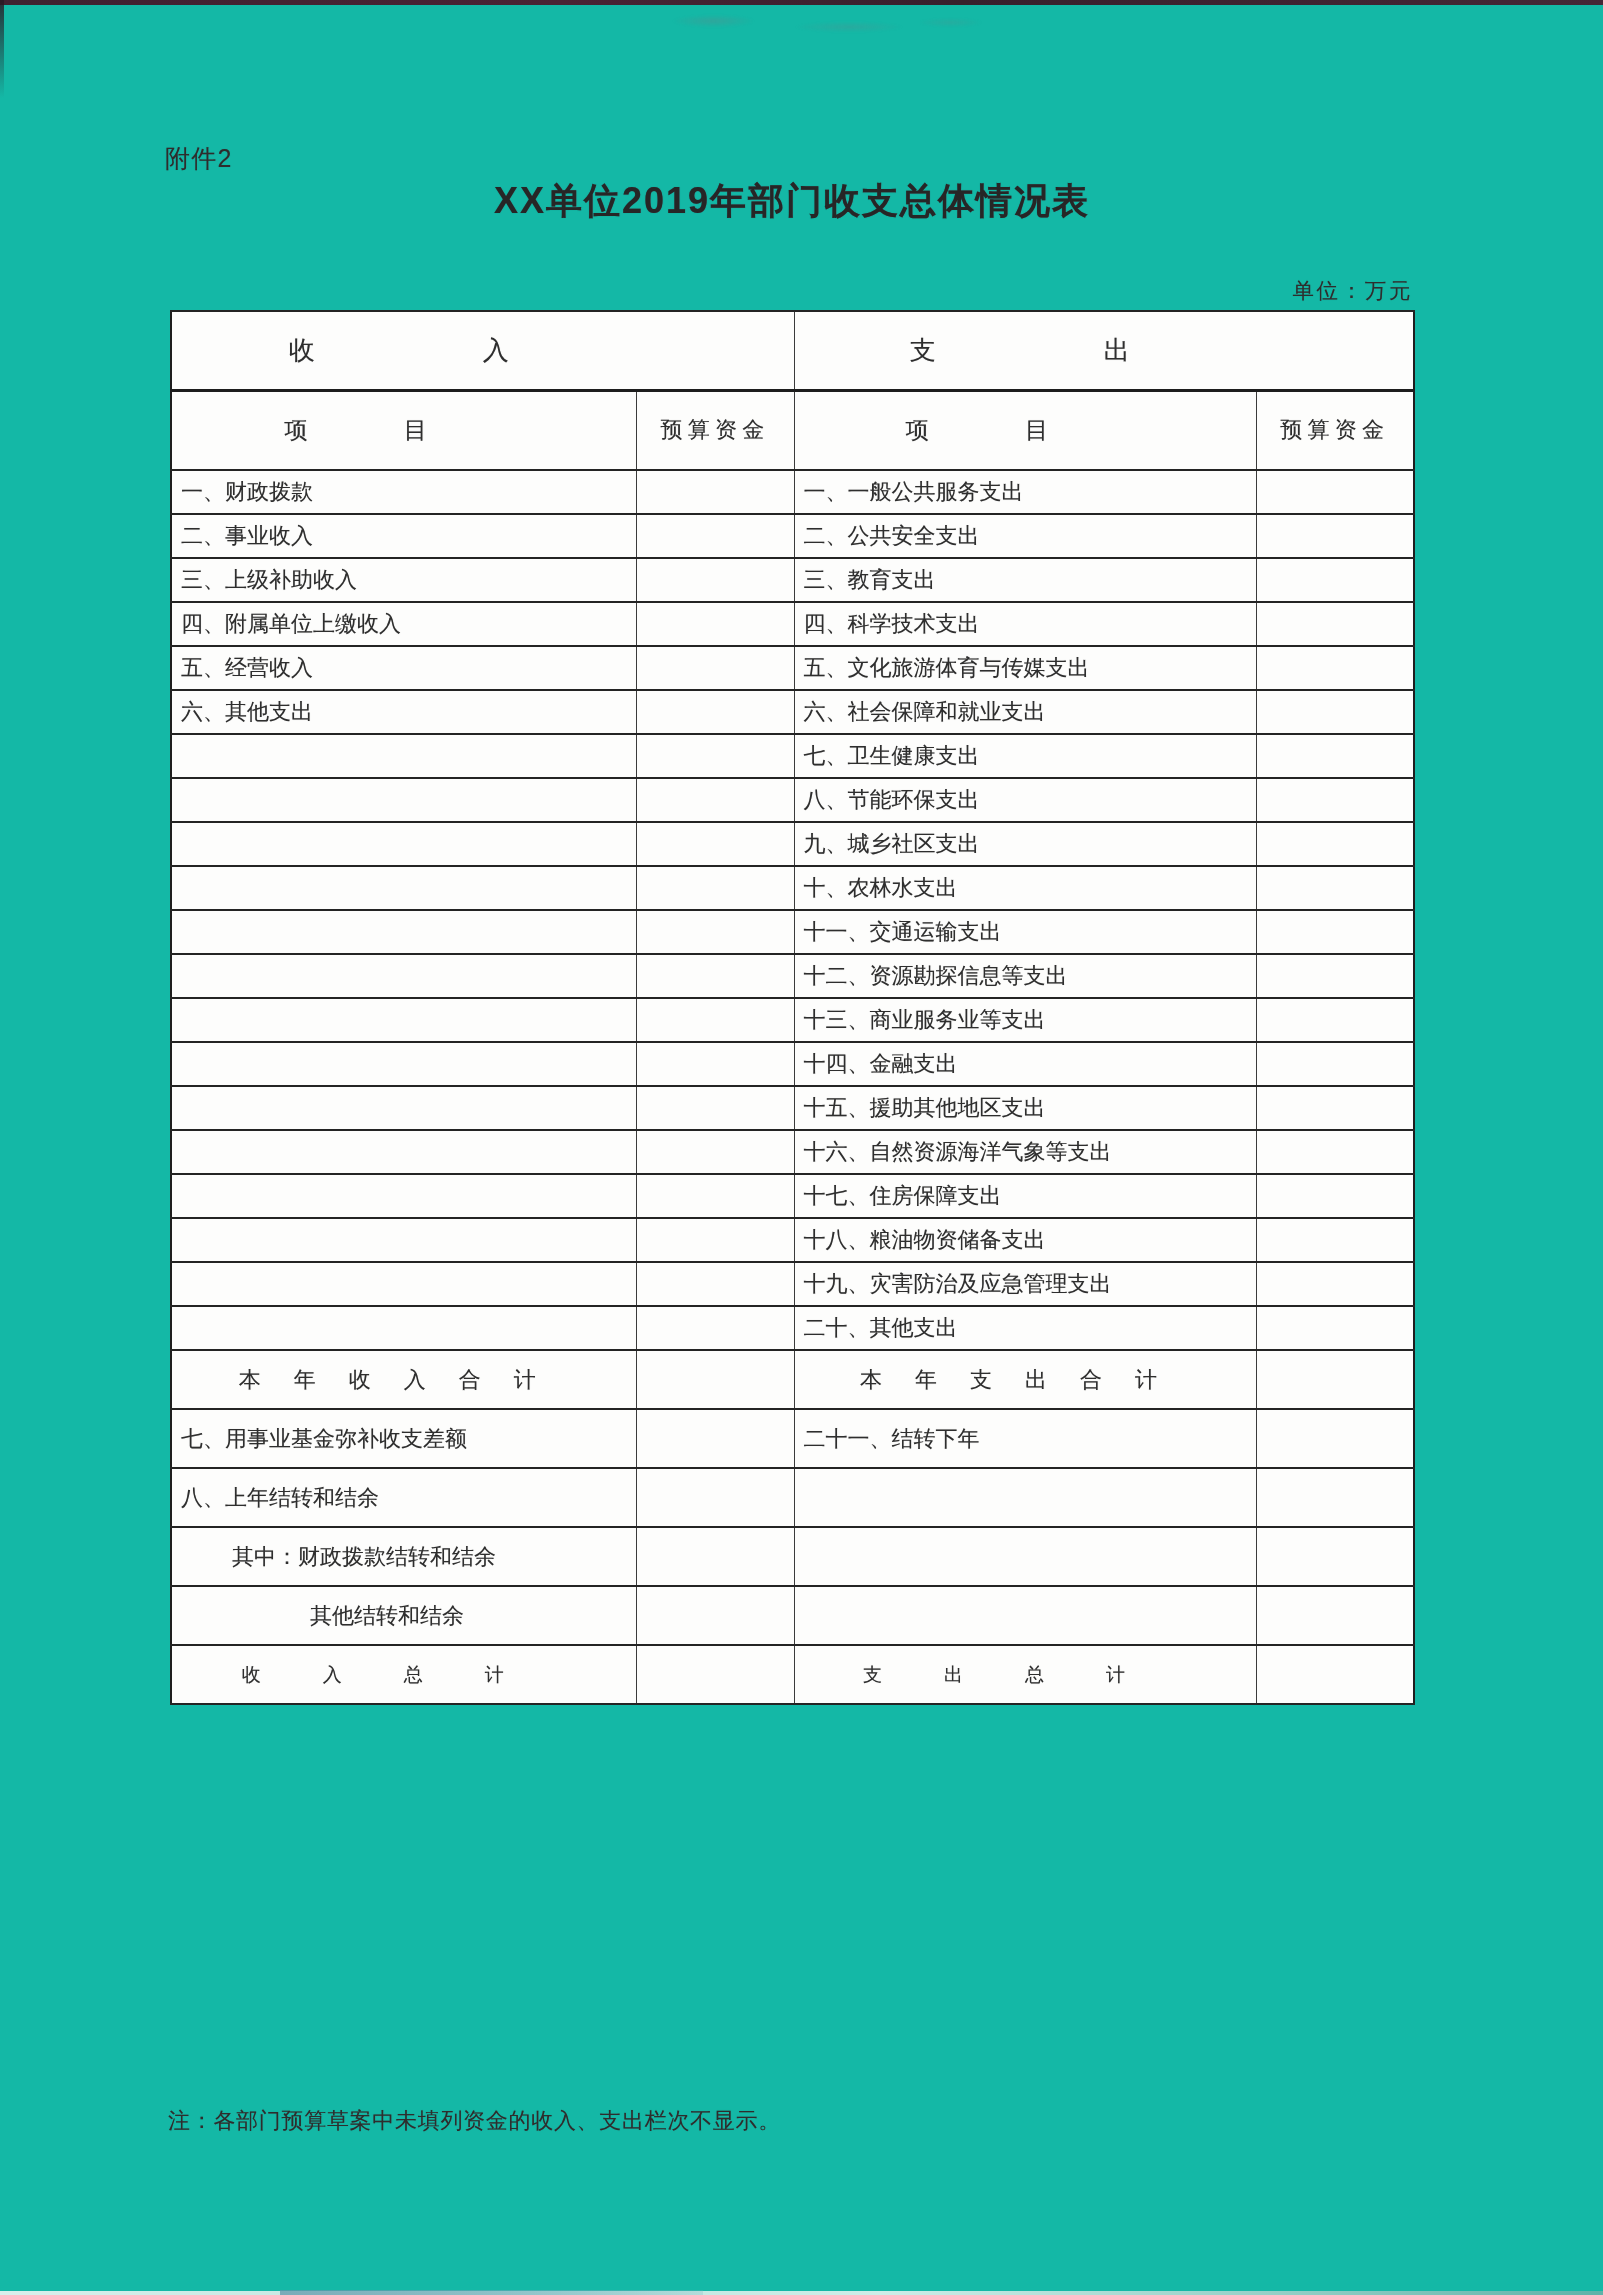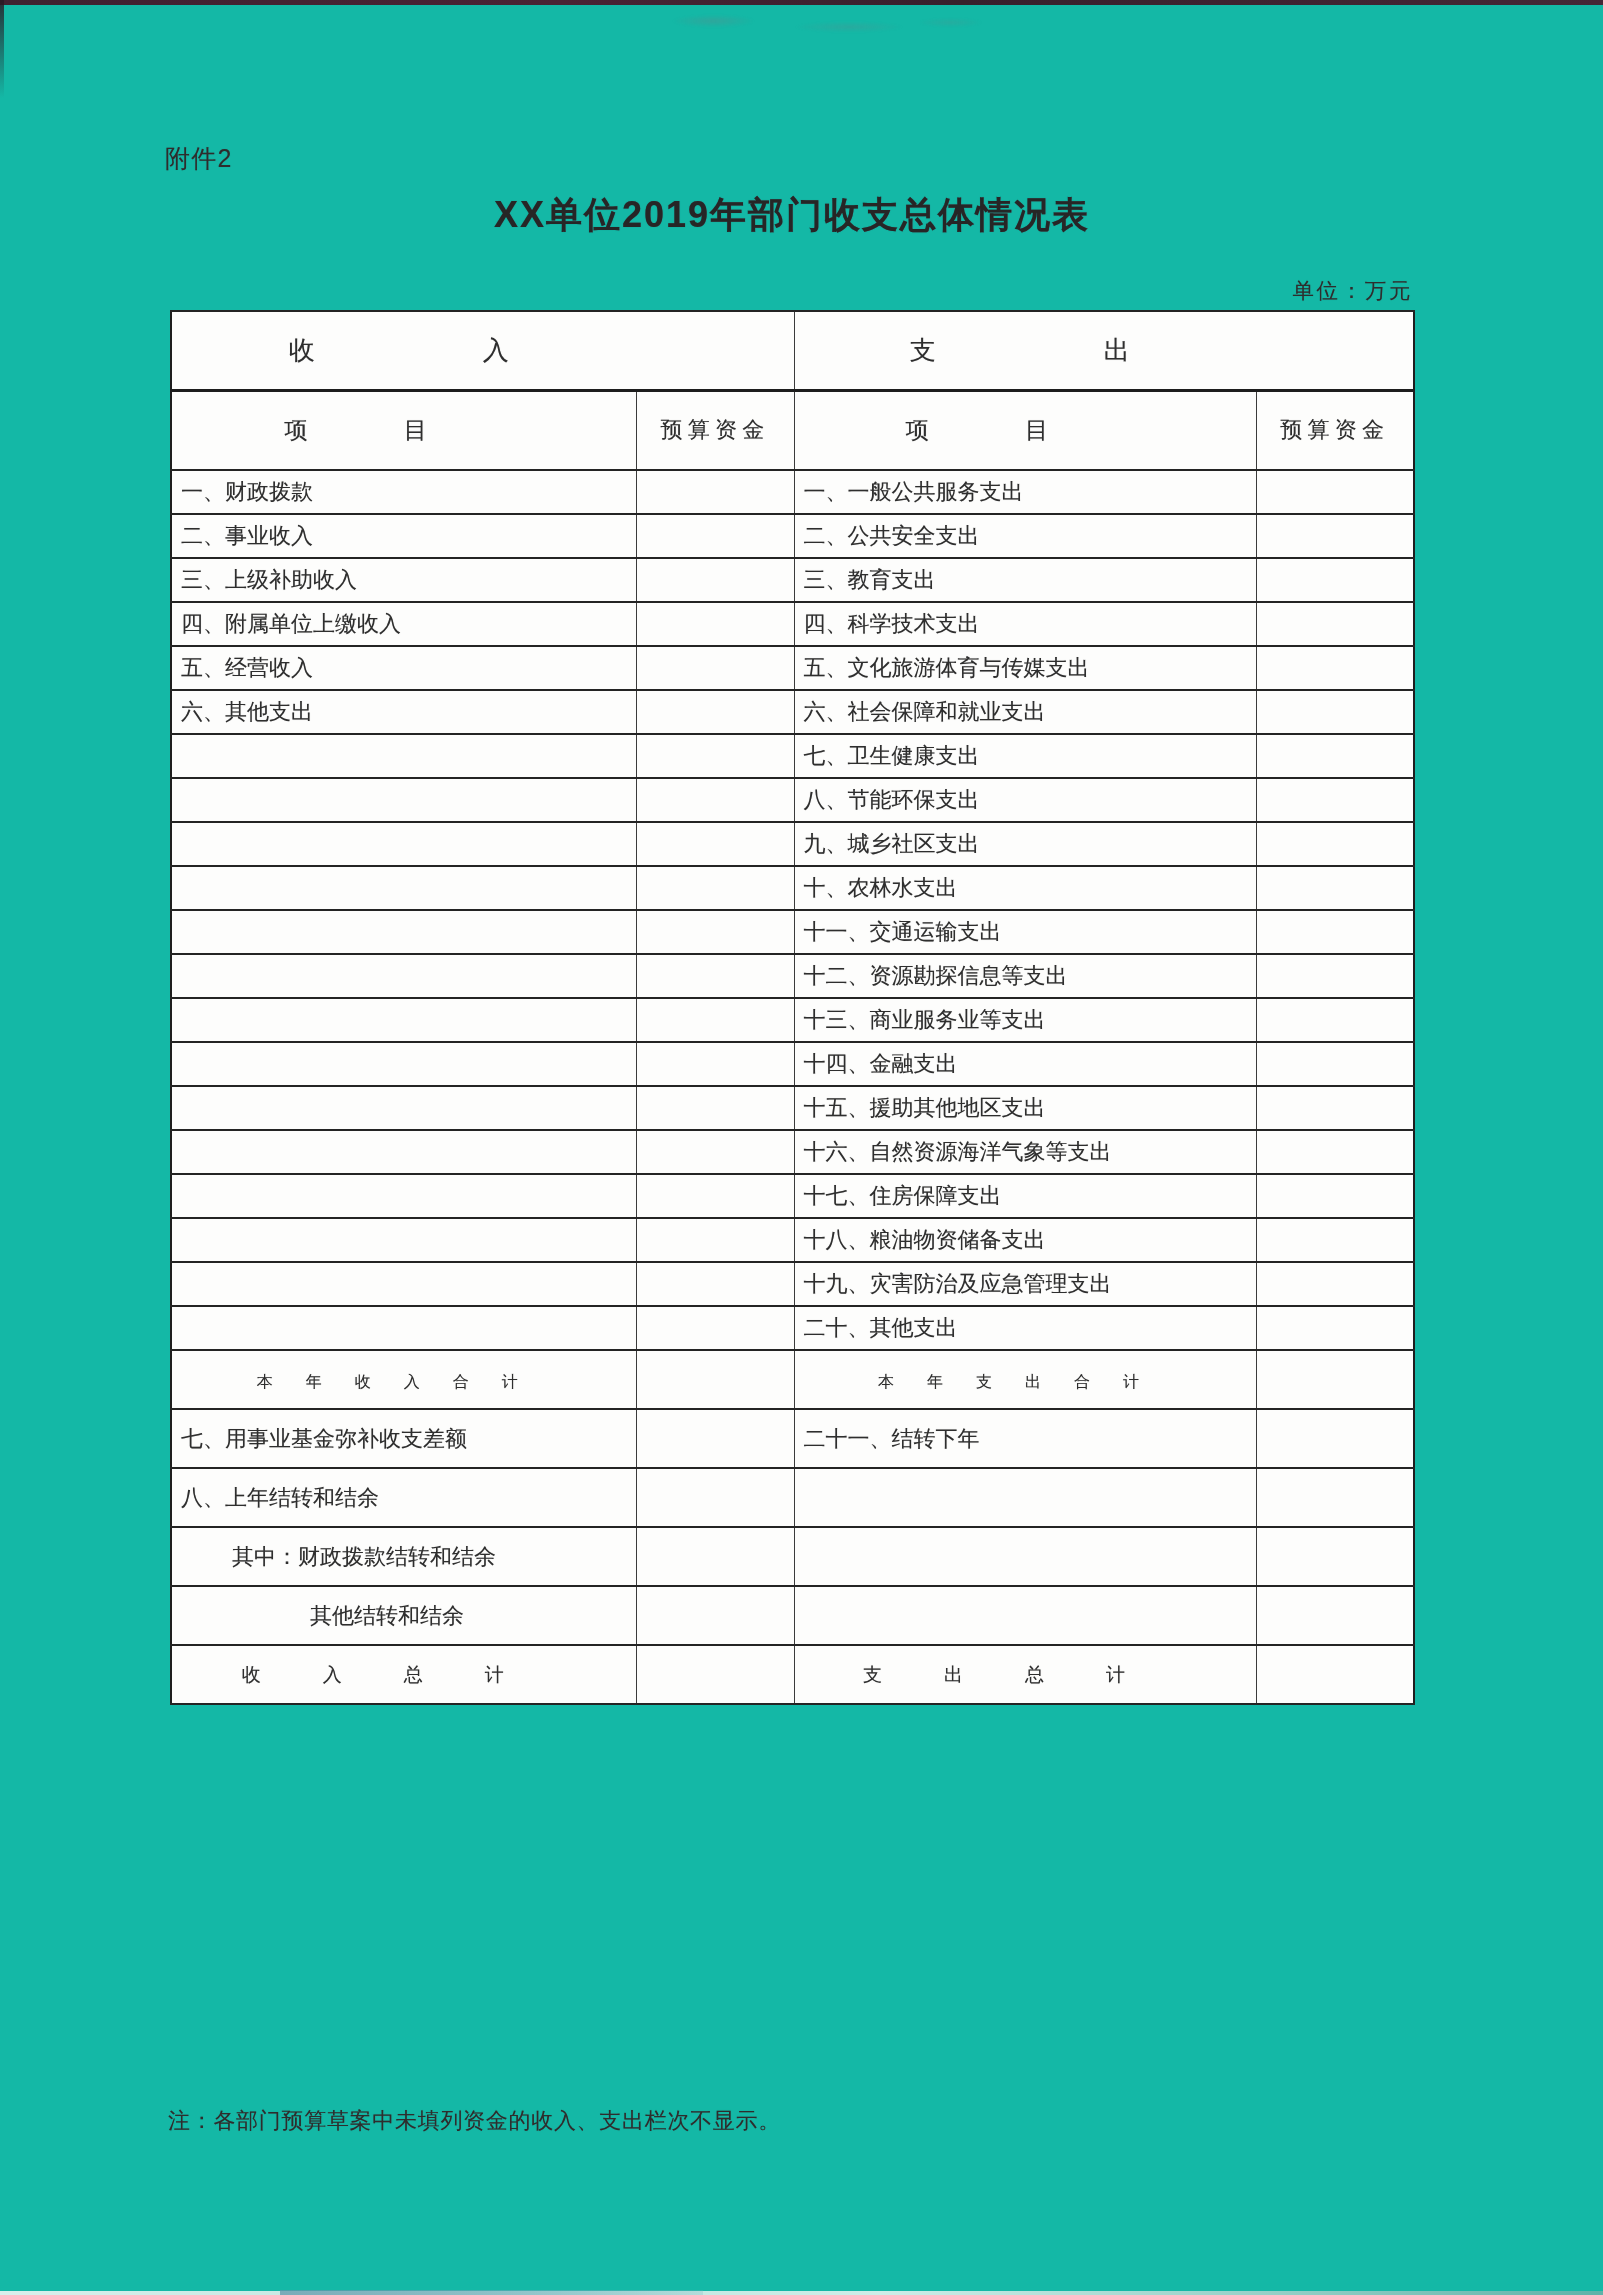--- a/index.html
+++ b/index.html
@@ -38,21 +38,21 @@
     position: absolute; bottom: 0; left: 280px; width: 423px; height: 5.2px;
     background: linear-gradient(90deg, rgba(96,150,170,.75), rgba(110,170,185,.55) 60%, rgba(120,180,190,.25));
   }
   
   .attachment {
     position: absolute; left: 165px; top: 142px;
     font-size: 25px; letter-spacing: 1.3px;
     text-shadow: 0 0 0.7px rgba(70,70,70,.4);
   }
   .title {
-    position: absolute; left: 170px; top: 191px; width: 1244px; margin: 0;
+    position: absolute; left: 170px; top: 177px; width: 1244px; margin: 0;
     text-align: center;
     font-size: 36px; font-weight: 600; letter-spacing: 2px;
     color: #262626;
     text-shadow: 0.3px 0 0 rgba(150,30,80,.25), -0.3px 0 0 rgba(20,120,120,.25), 0 0 0.7px rgba(60,60,60,.5);
   }
   .unit {
     position: absolute; right: 190px; top: 276px;
     font-size: 21.5px; letter-spacing: 2.6px;
     text-shadow: 0 0 0.7px rgba(70,70,70,.4);
   }
@@ -88,21 +88,21 @@
   tbody#data-rows tr { height: 44px; }
   tbody#footer-rows tr { height: 59px; }
   .budget-table td.item { text-align: left; padding-left: 9px; }
   .budget-table td.center, .budget-table th { text-align: center; }
   .indent-1 { padding-left: 60px !important; }
   .indent-2 { padding-left: 138px !important; }
   
   .ls-huge  { font-size: 26px; letter-spacing: 168px; text-indent: 168px; }
   .ls-item  { font-size: 23.4px; letter-spacing: 96px; text-indent: 96px; }
   .ls-budget{ font-size: 22px; letter-spacing: 5.2px;  text-indent: 5.2px; }
-  .ls-total { font-size: 16px; letter-spacing: 33px; text-indent: 33px; text-align: center; }
+  .ls-total { font-size: 22px; letter-spacing: 33px; text-indent: 33px; text-align: center; }
   .ls-grand { font-size: 19px; letter-spacing: 62px; text-indent: 62px; text-align: right; }
 </style>
 </head>
 <body>
 
 <div class="page">
 
   <div class="artifact-top"></div>
   <div class="edge-notch"></div>
   <div class="smudge-1"></div>

